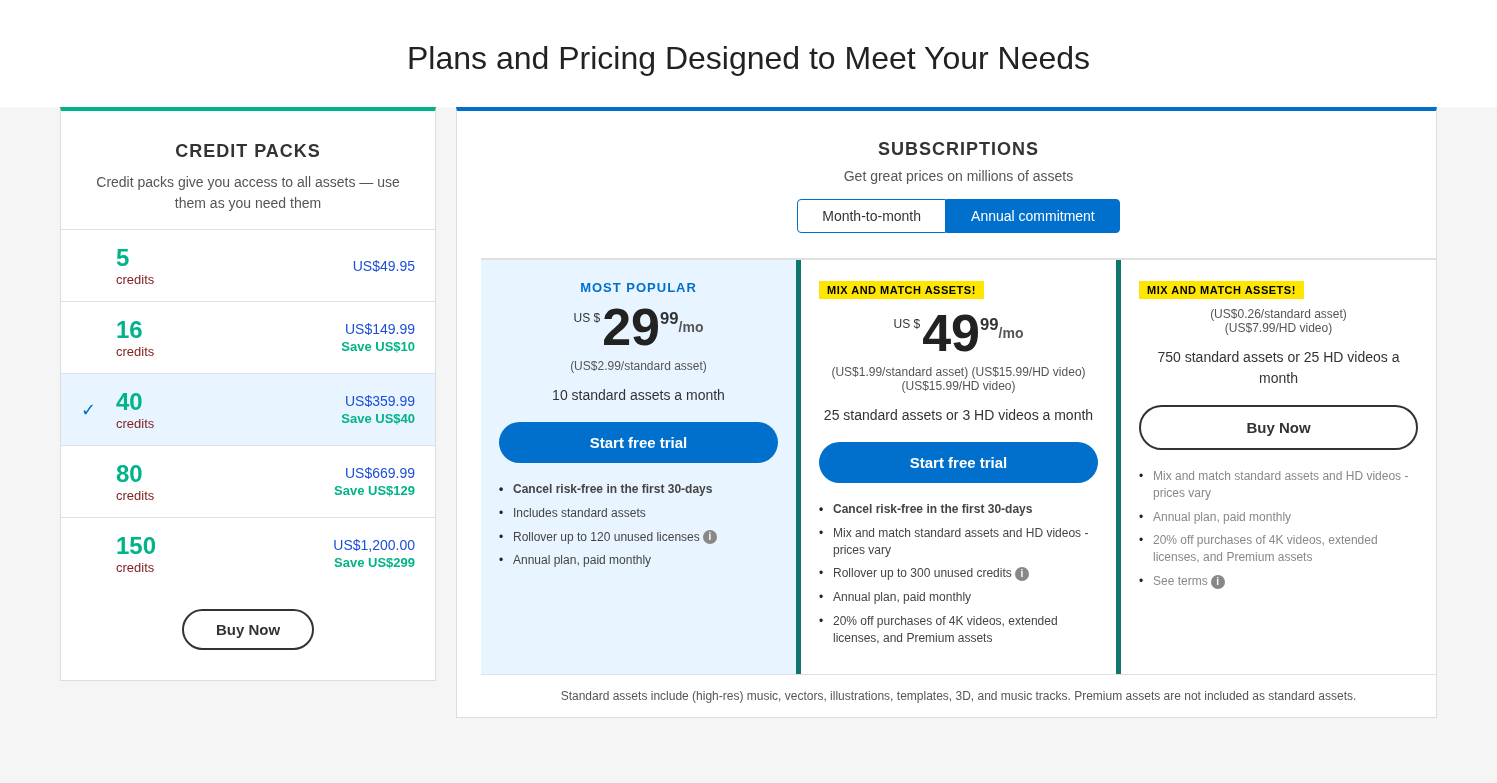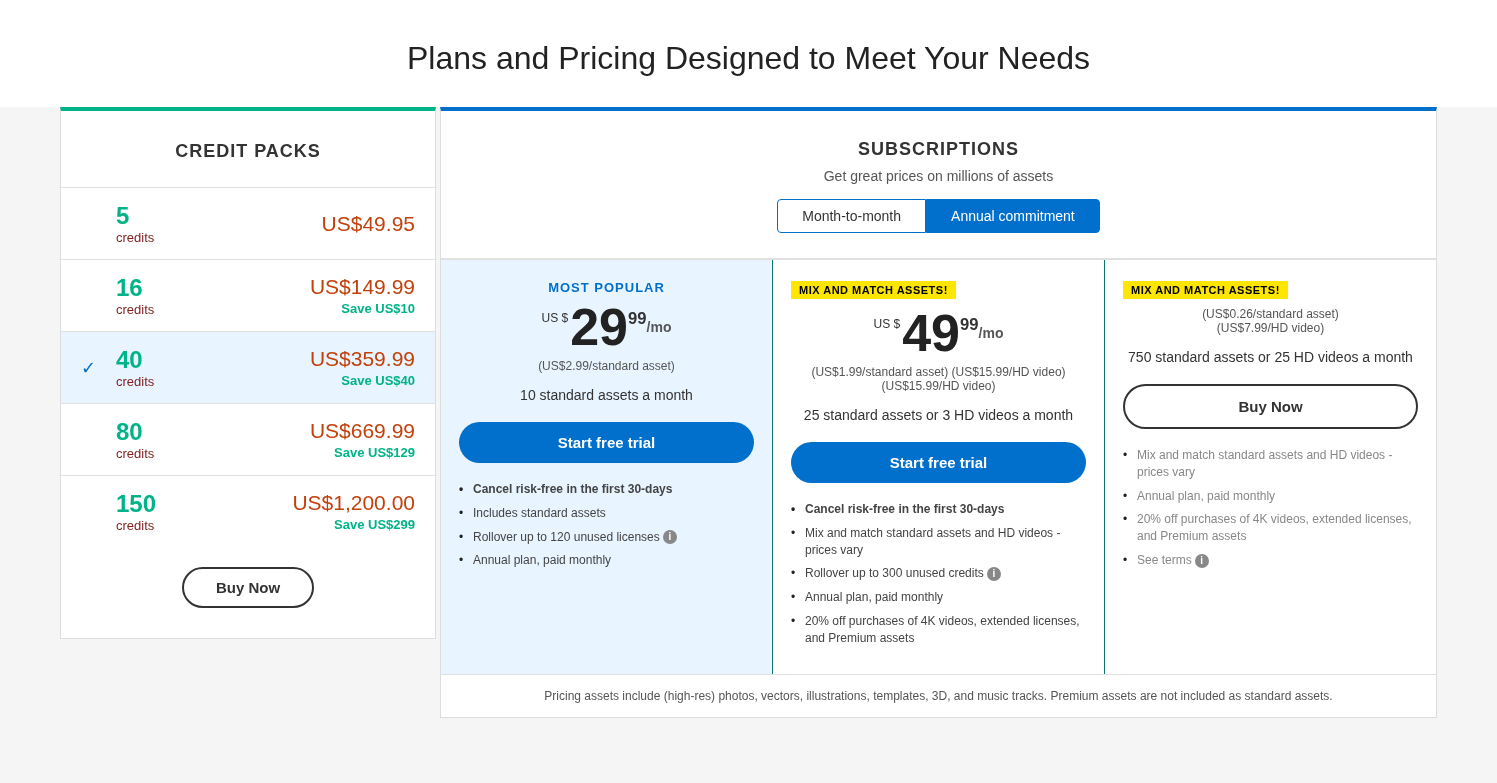--- a/index.html
+++ b/index.html
@@ -75,22 +75,22 @@
     }
     .credit-pack-amount .label {
       font-size: 13px;
       color: #7f1d1d;
       display: block;
     }
     .credit-pack-price {
       text-align: right;
     }
     .credit-pack-price .price {
-      font-size: 21px;
-      color: #c2410c;
+      font-size: 14px;
+      color: #1d4ed8;
       display: block;
     }
     .credit-pack-price .save {
       font-size: 13px;
       color: #00b388;
       font-weight: 600;
     }
     .buy-now-btn {
       display: block;
       margin: 20px auto 0;
@@ -103,21 +103,22 @@
       cursor: pointer;
       color: #333;
     }
 
     
     .subscriptions-panel {
       flex: 1;
       background: #fff;
       border: 1px solid #ddd;
       border-top: 4px solid #0070cc;
-      margin-left: 4px;
+      margin-left: 20px;
+      padding-left: 24px;
     }
     .subscriptions-header {
       text-align: center;
       padding: 28px 20px 15px;
       border-bottom: 1px solid #e0e0e0;
     }
     .subscriptions-title {
       font-size: 18px;
       font-weight: 700;
       letter-spacing: 1px;
@@ -152,21 +153,21 @@
     .toggle-btn:last-child {
       border-radius: 0 4px 4px 0;
     }
     .plans-row {
       display: flex;
       border-top: 1px solid #e0e0e0;
     }
     .plan-col {
       flex: 1;
       padding: 20px 18px;
-      border-right: 1px solid #0f766e;
+      border-right: 5px solid #0f766e;
       position: relative;
     }
     .plan-col:last-child { border-right: none; }
     .plan-col.highlighted {
       background: #e8f4ff;
     }
     .most-popular-badge {
       text-align: center;
       color: #0070cc;
       font-size: 13px;
@@ -301,20 +302,21 @@
 </head>
 <body>
 
 <div class="page-title">Plans and Pricing Designed to Meet Your Needs</div>
 
 <div class="main-content">
 
   <div class="credit-packs-panel">
     <div class="credit-packs-header">
       <div class="credit-packs-title">CREDIT PACKS</div>
+      <div class="credit-packs-subtitle">Credit packs give you access to all assets — use them as you need them</div>
     </div>
     <div id="credit-pack-rows">
         <div class="credit-pack-row">
     <span class="credit-pack-check"></span>
     <div class="credit-pack-amount">
       <span class="number">5</span>
       <span class="label">credits</span>
     </div>
     <div class="credit-pack-price">
       <span class="price">US$49.95</span>
@@ -420,15 +422,15 @@
     <div class="plan-description">750 standard assets or 25 HD videos a month</div>
     <button class="plan-cta-btn outline">Buy Now</button>
     <ul class="plan-features">
       <li class=" muted">Mix and match standard assets and HD videos - prices vary</li>
             <li class=" muted">Annual plan, paid monthly</li>
             <li class=" muted">20% off purchases of 4K videos, extended licenses, and Premium assets</li>
             <li class=" muted">See terms<span class="info-icon">i</span></li>
     </ul>
   </div>
       </div>
-    <div class="footer-note">Pricing assets include (high-res) photos, vectors, illustrations, templates, 3D, and music tracks. Premium assets are not included as standard assets.</div>
+    <div class="footer-note">Standard assets include (high-res) music, vectors, illustrations, templates, 3D, and music tracks. Premium assets are not included as standard assets.</div>
   </div>
 </div>
 
 </body></html>

